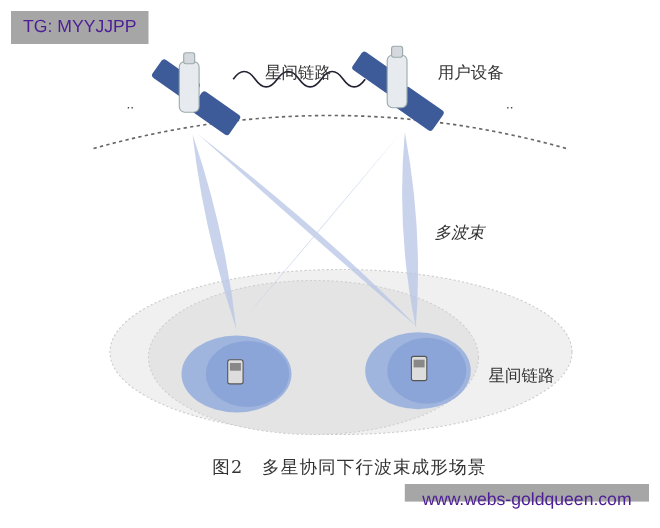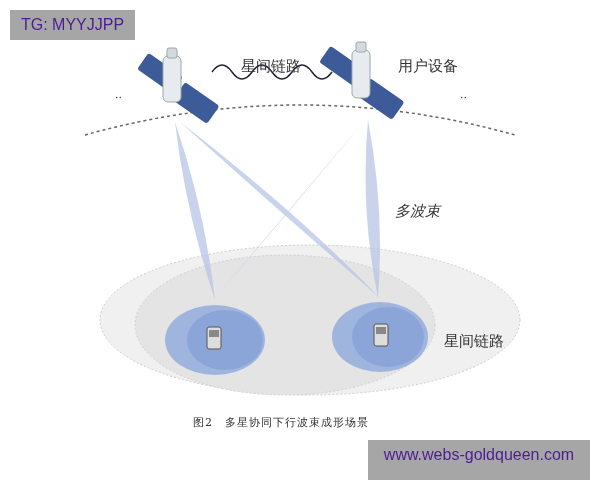--- a/index.html
+++ b/index.html
@@ -1,21 +1,21 @@
 <!DOCTYPE html>
 <html><head>
 <meta charset="utf-8">
 <style>
   html,body{margin:0;padding:0;background:#fff;}
   body{width:600px;height:480px;position:relative;overflow:hidden;font-family:"DejaVu Serif",serif;}
   .wm{position:absolute;background:#a6a6a6;color:#4c1d95;font-family:"Liberation Sans",sans-serif;}
   .wm-tl{left:10px;top:10px;width:125px;height:30px;line-height:30px;font-size:16px;text-align:center;}
-  .wm-br{left:368px;top:440px;width:222px;height:40px;line-height:30px;font-size:16px;text-align:center;}
+  .wm-br{left:368px;top:440px;width:222px;height:16px;line-height:30px;font-size:16px;text-align:center;}
   .lbl{position:absolute;font-size:15px;color:#333;font-family:"DejaVu Serif",serif;margin-top:12px;}
-  .caption{position:absolute;left:193px;top:415px;font-size:11px;color:#333;letter-spacing:1px;}
+  .caption{position:absolute;left:193px;top:415px;font-size:16px;color:#333;letter-spacing:1px;}
   svg{position:absolute;left:0;top:0;}
 </style>
 </head>
 <body>
 
 <svg width="600" height="480" viewBox="0 0 600 480">
 
   <ellipse cx="310" cy="320" rx="210" ry="75" fill="#f0f0f0" stroke="#ccc" stroke-dasharray="2,2"></ellipse>
   <ellipse cx="285" cy="325" rx="150" ry="70" fill="#e4e4e4" stroke="#d0d0d0" stroke-dasharray="2,2"></ellipse>
 

